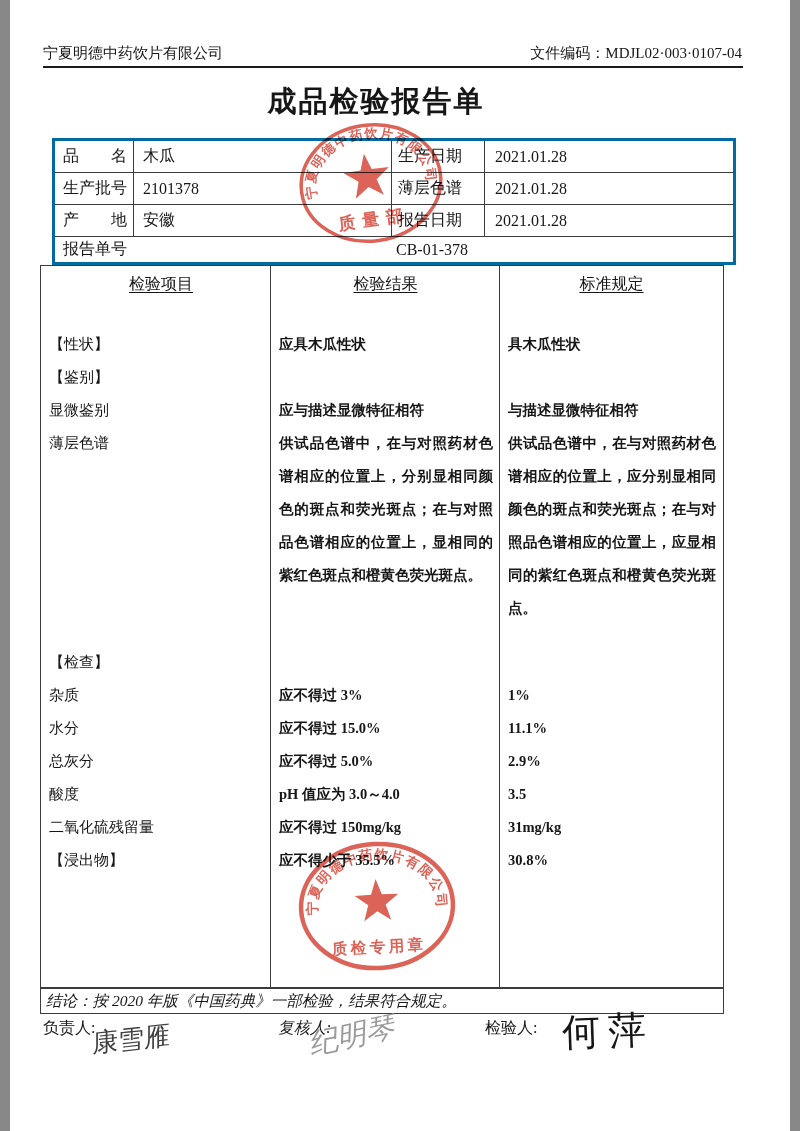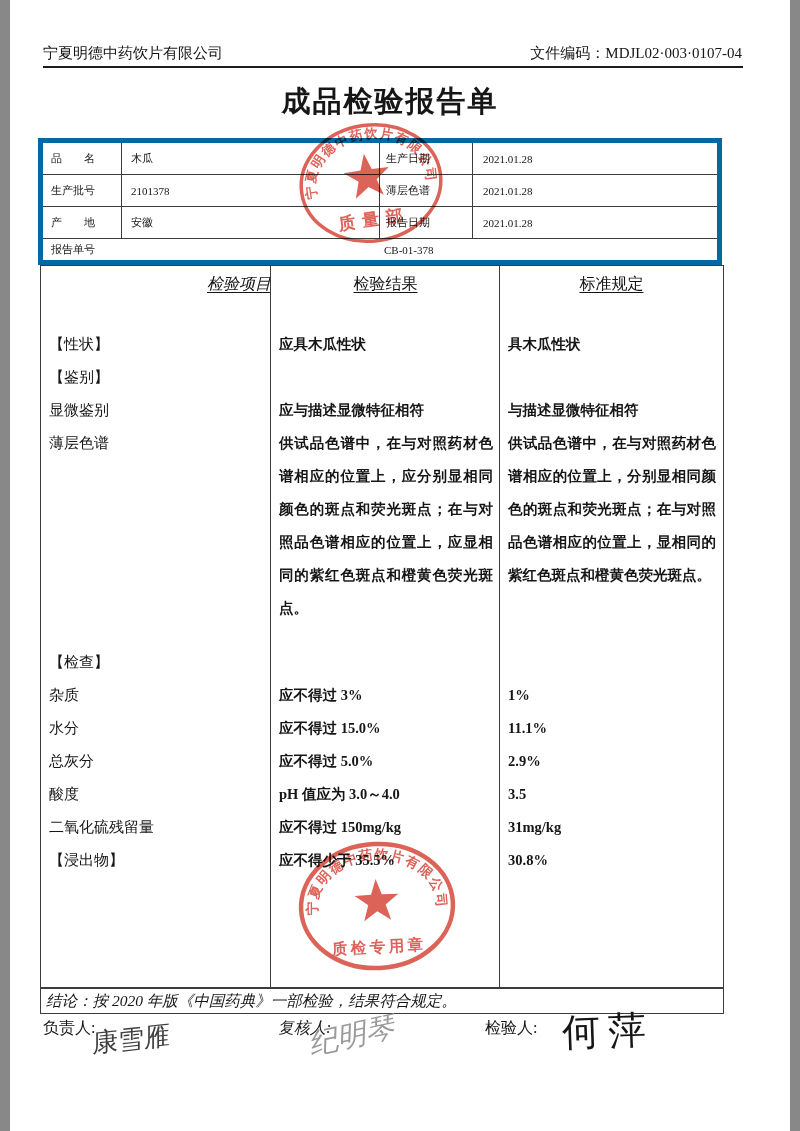--- a/index.html
+++ b/index.html
@@ -6,46 +6,46 @@
   html,body { background:#888; }
   .page {
     position:relative; width:780px; height:1131px; background:#ffffff;
     margin:0 auto; overflow:hidden;
     font-family:"Liberation Serif","DejaVu Serif",serif; color:#161616;
   }
   
   .hdr { position:absolute; top:44px; left:33px; width:699px;
          display:flex; justify-content:space-between; font-size:15px; }
   .hdr-rule { position:absolute; top:66px; left:33px; width:700px; height:2px; background:#1c1c1c; }
-  .doc-title { position:absolute; top:82px; left:38px; width:684px; text-align:center;
+  .doc-title { position:absolute; top:82px; left:24px; width:684px; text-align:center;
                font-size:29px; font-weight:bold; letter-spacing:2px; }
   
-  .info-table { position:absolute; top:138px; left:28px; width:684px; height:127px;
-                border:5px solid #0369a1;
+  .info-table { position:absolute; top:138px; left:42px; width:684px; height:127px;
+                border:3px solid #0369a1;
                 display:grid; grid-template-columns:79px 258px 93px 1fr;
-                grid-template-rows:32px 32px 32px 1fr; font-size:11px; }
+                grid-template-rows:32px 32px 32px 1fr; font-size:16px; }
   .info-table .cell { border-right:1px solid #3c3c3c; border-bottom:1px solid #3c3c3c;
                       display:flex; align-items:center; padding-left:8px; }
   .info-table .cell.last-col { border-right:none; }
   .info-table .val { padding-left:9px; }
   .info-table .dval { padding-left:10px; }
   .info-table .dlabel { padding-left:6px; }
   .report-row { grid-column:1 / -1; border:none; position:relative;
                 display:flex; align-items:center; padding-left:8px; }
   .report-no { position:absolute; left:341px; top:0; height:100%;
                display:flex; align-items:center; }
   
   .main-table { position:absolute; top:265px; left:30px; width:684px; height:723px;
                 border:1px solid #3c3c3c;
                 display:grid; grid-template-columns:230px 229px 1fr;
                 grid-auto-rows:min-content; align-content:start; font-size:15px; }
   .vline { position:absolute; top:0; bottom:0; width:1px; background:#3c3c3c; }
   .vline.v1 { left:229px; } .vline.v2 { left:458px; }
   .mt-head { height:62px; padding-top:8px; text-align:center; font-size:16px; }
-  .mt-head.first { text-align:right; padding-left:10px;font-style:italic; }
+  .mt-head.first { text-align:center; padding-left:10px; }
   .mt-head span { text-decoration:underline; text-underline-offset:3px; }
   .mt-cell { line-height:33px; padding:0 5px 0 8px; }
   .mt-cell.c1, .mt-cell.c2 { font-size:14.5px; text-align:justify; padding-right:7px;font-weight:bold; }
   .mt-cell.multiline { padding-bottom:21px; }
   
   .conclusion { position:absolute; top:988px; left:30px; width:684px; height:26px;
                 border:1px solid #3c3c3c; line-height:24px; padding-left:5px; font-size:15.5px;font-style:italic; }
   .sig-label { position:absolute; top:1018px; font-size:16px; }
   .sig-label.l1 { left:33px; } .sig-label.l2 { left:268px;font-style:italic; } .sig-label.l3 { left:475px; }
   .sig-name { position:absolute; white-space:nowrap; }
@@ -105,22 +105,22 @@
   <div class="mt-cell c0">【性状】</div>
       <div class="mt-cell c1">应具木瓜性状</div>
       <div class="mt-cell c2">具木瓜性状</div>
       <div class="mt-cell c0">【鉴别】</div>
       <div class="mt-cell c1"></div>
       <div class="mt-cell c2"></div>
       <div class="mt-cell c0">显微鉴别</div>
       <div class="mt-cell c1">应与描述显微特征相符</div>
       <div class="mt-cell c2">与描述显微特征相符</div>
       <div class="mt-cell c0 multiline">薄层色谱</div>
+      <div class="mt-cell c2 multiline">供试品色谱中，在与对照药材色谱相应的位置上，分别显相同颜色的斑点和荧光斑点；在与对照品色谱相应的位置上，显相同的紫红色斑点和橙黄色荧光斑点。</div>
       <div class="mt-cell c1 multiline">供试品色谱中，在与对照药材色谱相应的位置上，应分别显相同颜色的斑点和荧光斑点；在与对照品色谱相应的位置上，应显相同的紫红色斑点和橙黄色荧光斑点。</div>
-      <div class="mt-cell c2 multiline">供试品色谱中，在与对照药材色谱相应的位置上，分别显相同颜色的斑点和荧光斑点；在与对照品色谱相应的位置上，显相同的紫红色斑点和橙黄色荧光斑点。</div>
       <div class="mt-cell c0">【检查】</div>
       <div class="mt-cell c1"></div>
       <div class="mt-cell c2"></div>
       <div class="mt-cell c0">杂质</div>
       <div class="mt-cell c1">应不得过 3%</div>
       <div class="mt-cell c2">1%</div>
       <div class="mt-cell c0">水分</div>
       <div class="mt-cell c1">应不得过 15.0%</div>
       <div class="mt-cell c2">11.1%</div>
       <div class="mt-cell c0">总灰分</div>

